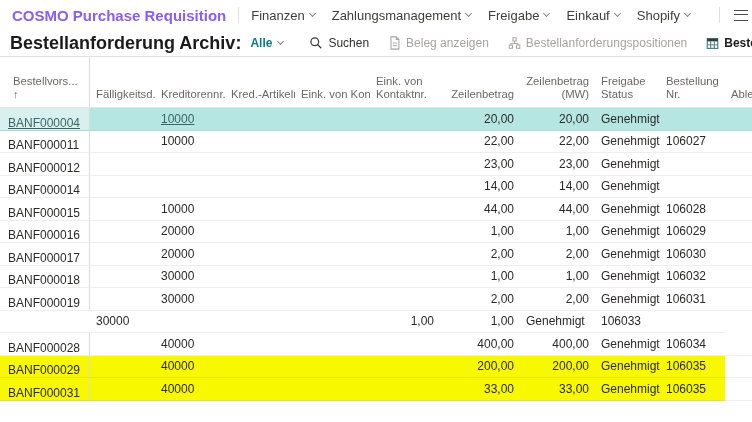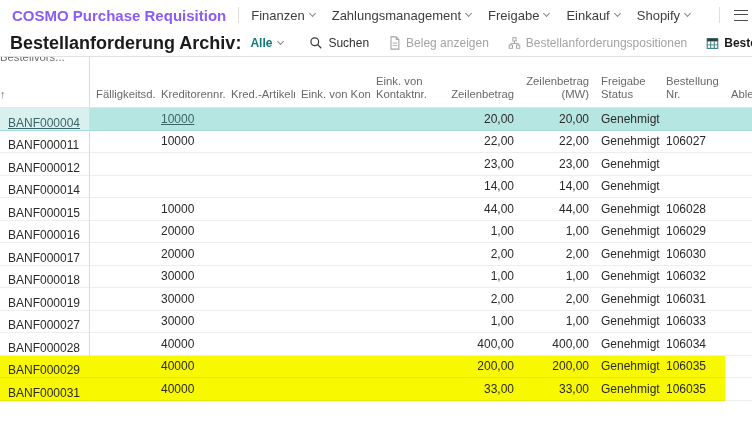--- a/index.html
+++ b/index.html
@@ -27,21 +27,21 @@
   .action .aicon { display:flex; align-items:center; margin-right:5px; }
   .action.disabled { color:#a6a4a2; cursor:default; }
   .action.strong { font-weight:700; color:#1b1b1b; }
 
   
   .grid { --cols: 90px 65px 70px 70px 75px 70px 80px 75px 65px 65px minmax(0,1fr); }
   .thead { display:grid; grid-template-columns:var(--cols); height:51px; border-bottom:1px solid #e7e5e3; }
   .hcell { display:flex; flex-direction:column; justify-content:flex-end; padding:0 6px 6px 6px;
     font-size:11.3px; line-height:13px; color:#6b6967; overflow:hidden; white-space:nowrap; }
   .hcell.right { text-align:right; }
-  .hcell.c0 { padding-left:0;gap:24px; }
+  .hcell.c0 { padding-left:13px; }
   .sort-arrow { font-size:11px; color:#6b6967; }
   .c0 { border-right:1px solid #dcdad8; }
 
   .trow { display:grid; grid-template-columns:var(--cols); height:22.5px; cursor:pointer; }
   .cell { display:flex; align-items:center; padding:0 6px; font-size:12px; color:#2b2a29;
     white-space:nowrap; overflow:hidden; border-bottom:1px solid #f0eeec; }
   .cell.c0 { padding-left:8px;align-items:flex-end; }
   .cell.num { justify-content:flex-end; }
 
   .row-selected .cell { background:#b6e6e2; border-bottom-color:#a5dcd7; }
@@ -296,21 +296,20 @@
         <div class="cell col-kred_artikelnr"></div>
         <div class="cell col-eink_von_kontakt"></div>
         <div class="cell col-eink_von_kontaktnr"></div>
         <div class="cell num col-zeilenbetrag">2,00</div>
         <div class="cell num col-zeilenbetrag_mw">2,00</div>
         <div class="cell col-freigabe_status">Genehmigt</div>
         <div class="cell col-bestellung_nr">106031</div>
         <div class="cell col-ablehn"></div>
       </div>
       <div class="trow">
-        <div class="cell c0 col-bestellvors">BANF000027</div>
         <div class="cell col-faelligkeitsd"></div>
         <div class="cell col-kreditorennr">30000</div>
         <div class="cell col-kred_artikelnr"></div>
         <div class="cell col-eink_von_kontakt"></div>
         <div class="cell col-eink_von_kontaktnr"></div>
         <div class="cell num col-zeilenbetrag">1,00</div>
         <div class="cell num col-zeilenbetrag_mw">1,00</div>
         <div class="cell col-freigabe_status">Genehmigt</div>
         <div class="cell col-bestellung_nr">106033</div>
         <div class="cell col-ablehn"></div>

